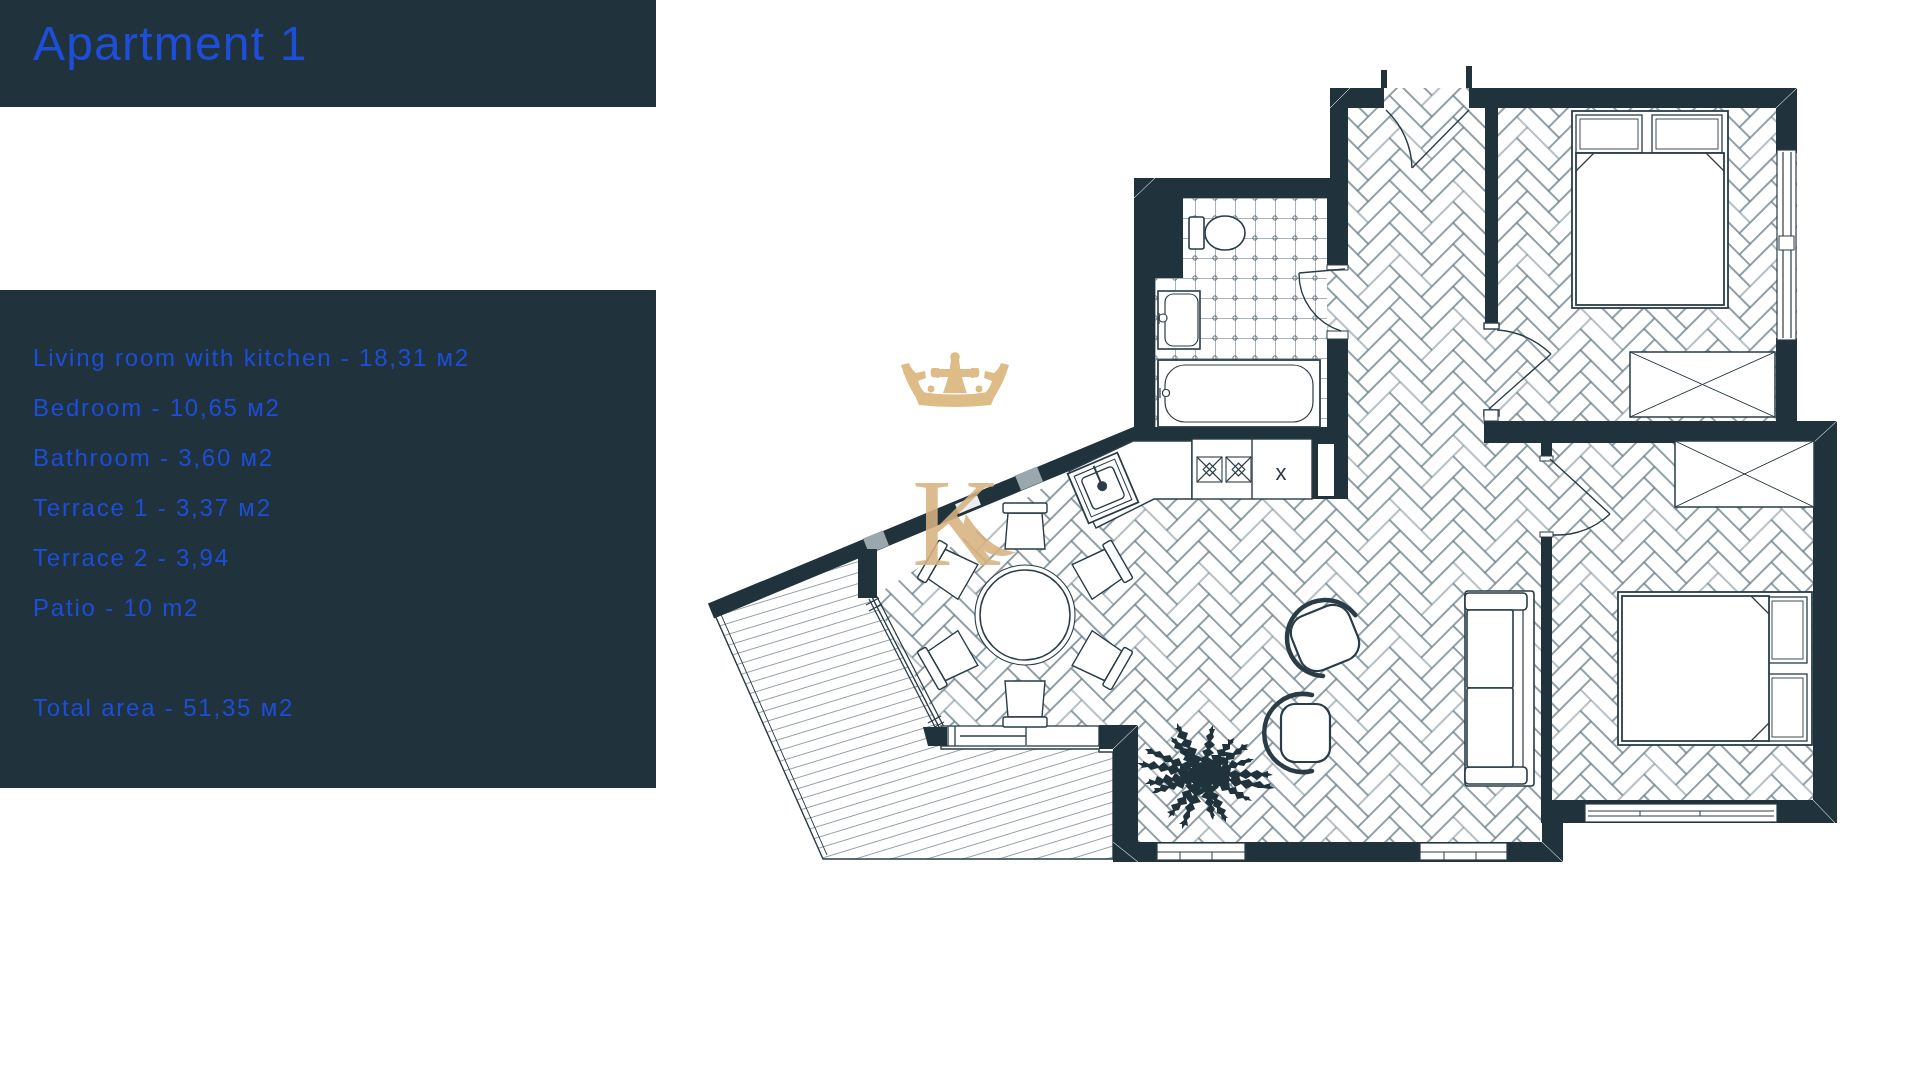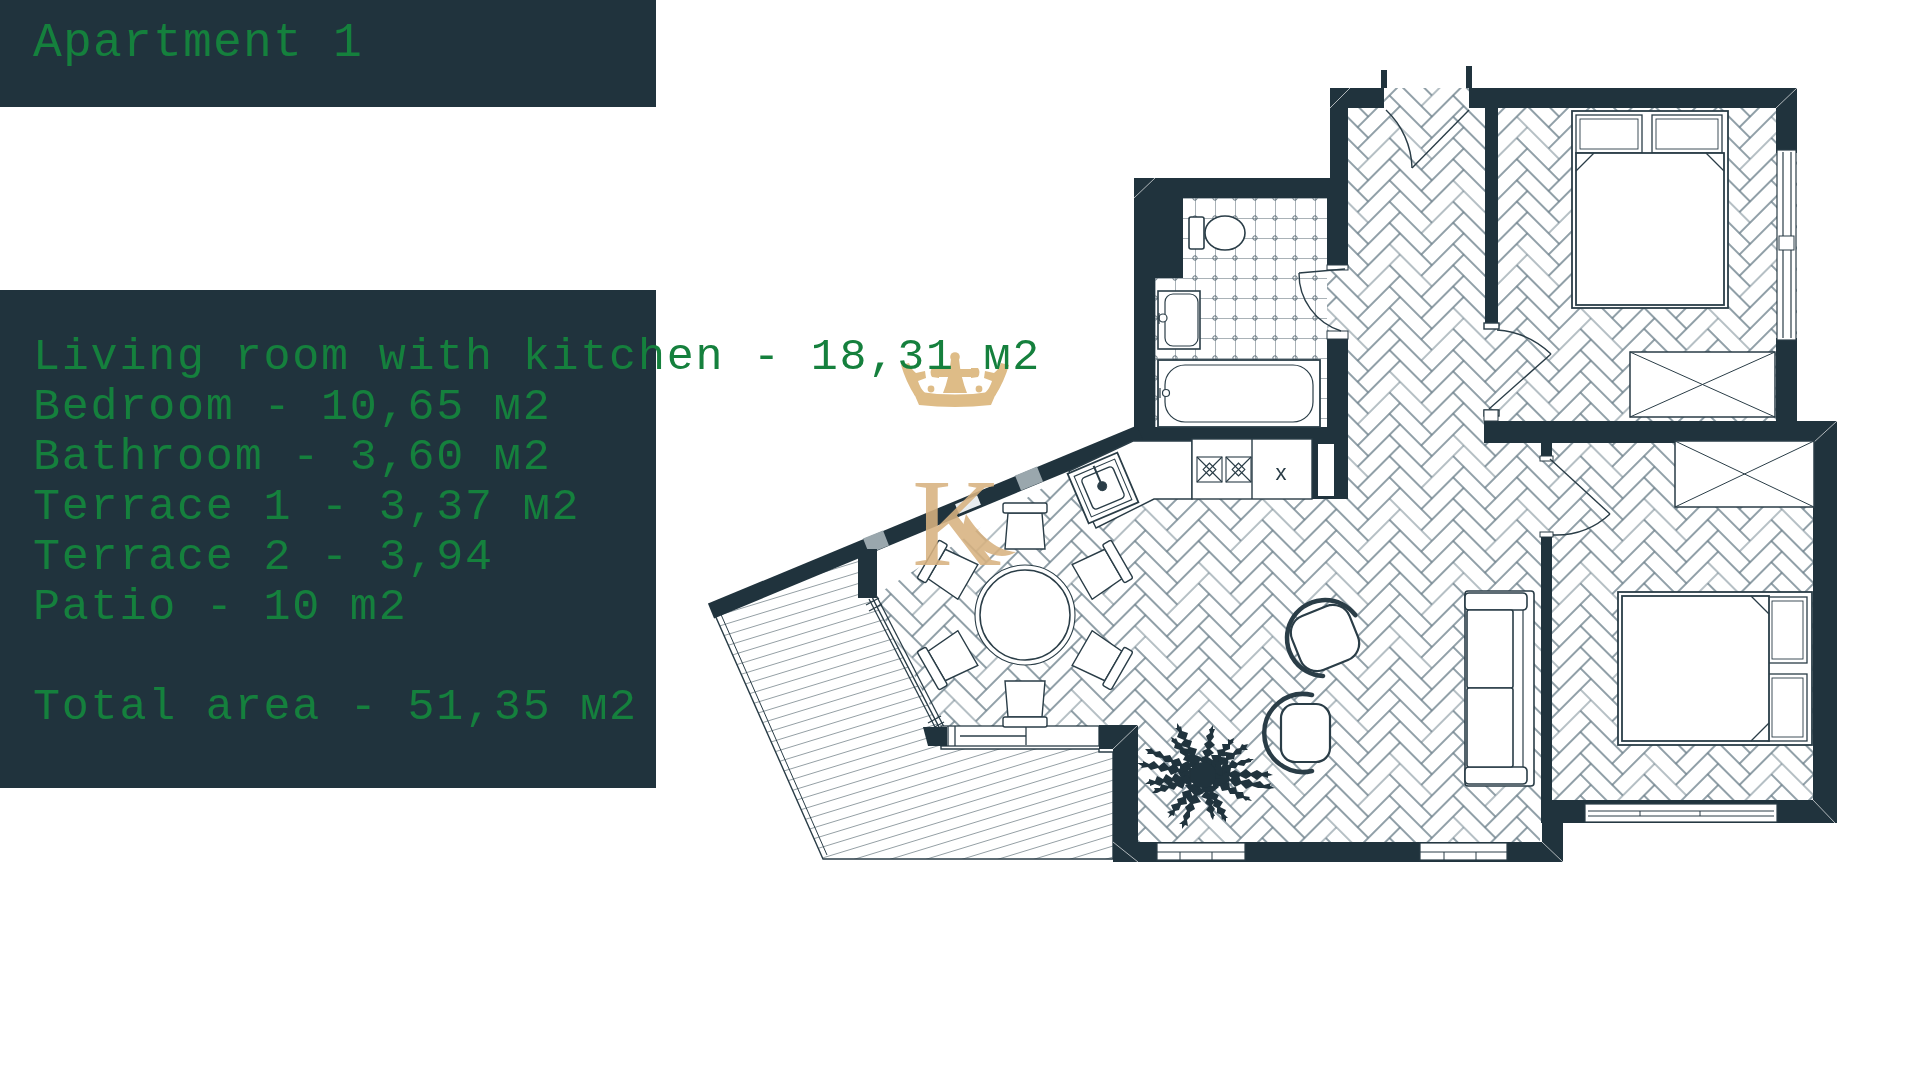--- a/index.html
+++ b/index.html
@@ -1,18 +1,18 @@
 <!DOCTYPE html>
 <html><head>
 <meta charset="utf-8">
 <style>
 html,body { margin:0; padding:0; background:#fff; width:1920px; height:1080px; overflow:hidden; }
 .abs { position:absolute; }
 .panel { background:#20333d; position:absolute; }
-.t { font-family:Liberation Mono, monospace; color:#15803d; position:absolute; }
+.t { font-family:Liberation Sans, sans-serif; color:#1d4ed8; position:absolute; }
 </style>
 </head>
 <body>
 
 <div class="abs" style="left:0;top:0">
 <svg width="1920" height="1080" viewBox="0 0 1920 1080">
 <defs>
 <pattern id="hb" patternUnits="userSpaceOnUse" width="90" height="90" patternTransform="rotate(45 0 0)">
           <g fill="none" stroke="#6c7f8a" stroke-width="1">
             <rect x="0" y="0" width="45" height="15"></rect>
@@ -378,13 +378,13 @@
       </g>
 </svg>
 </div>
 
 <div class="panel" style="left:0;top:0;width:656px;height:107px"></div>
 
 <div class="t" style="left:33px;top:16px;font-size:48px;letter-spacing:1.2px">Apartment 1</div>
 
 <div class="panel" style="left:0;top:290px;width:656px;height:498px"></div>
 
-<div class="t" style="left:33px;top:333px;font-size:45px;line-height:50px;letter-spacing:1.8px">Living room with kitchen - 18,31 м2<br>Bedroom - 10,65 м2<br>Bathroom - 3,60 м2<br>Terrace 1 - 3,37 м2<br>Terrace 2 - 3,94<br>Patio - 10 m2<br><br>Total area - 51,35 м2</div>
+<div class="t" style="left:33px;top:333px;font-size:24px;line-height:50px;letter-spacing:1.8px">Living room with kitchen - 18,31 м2<br>Bedroom - 10,65 м2<br>Bathroom - 3,60 м2<br>Terrace 1 - 3,37 м2<br>Terrace 2 - 3,94<br>Patio - 10 m2<br><br>Total area - 51,35 м2</div>
 
 </body></html>

